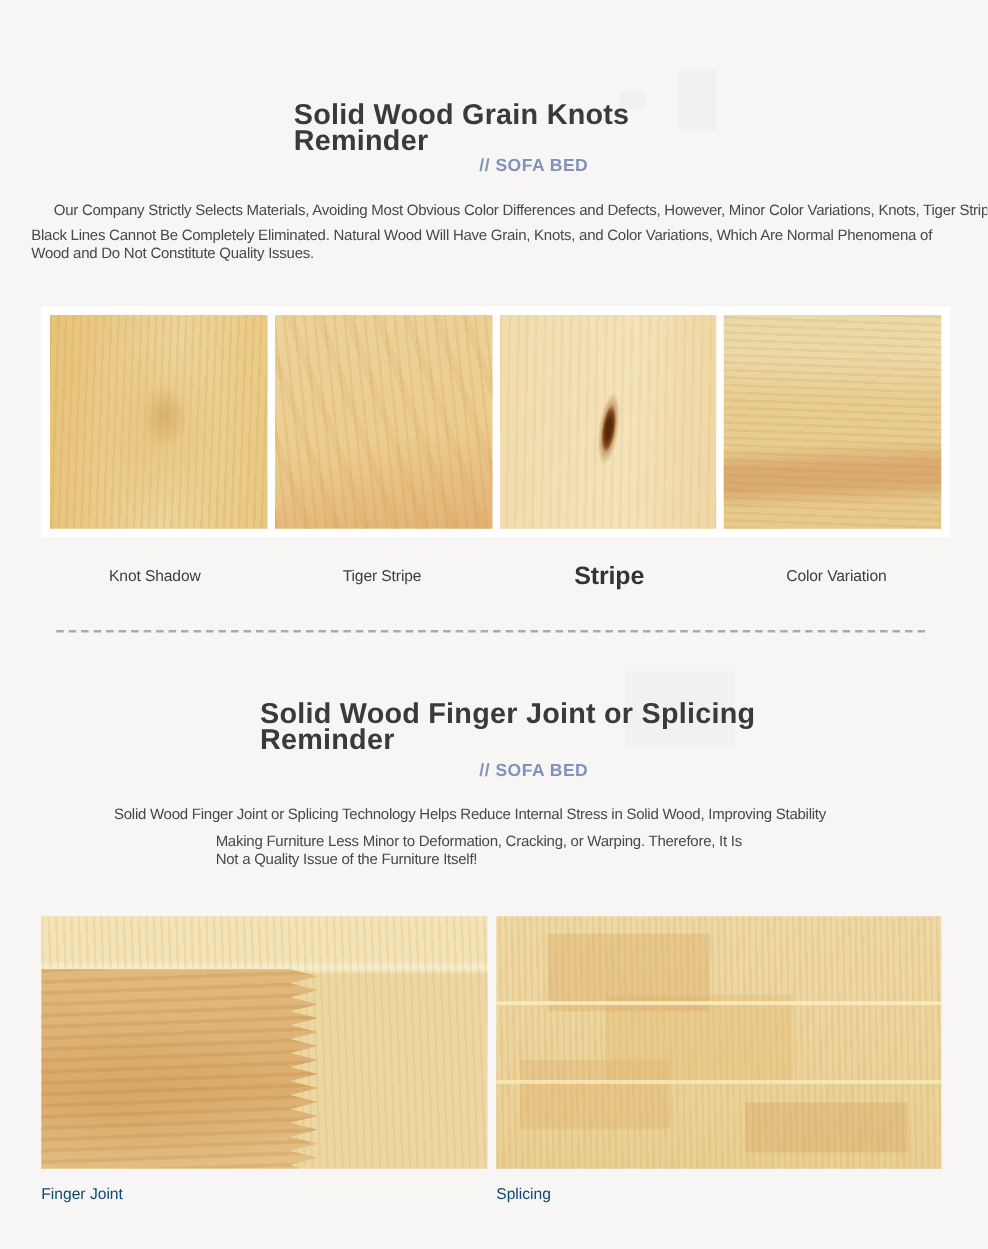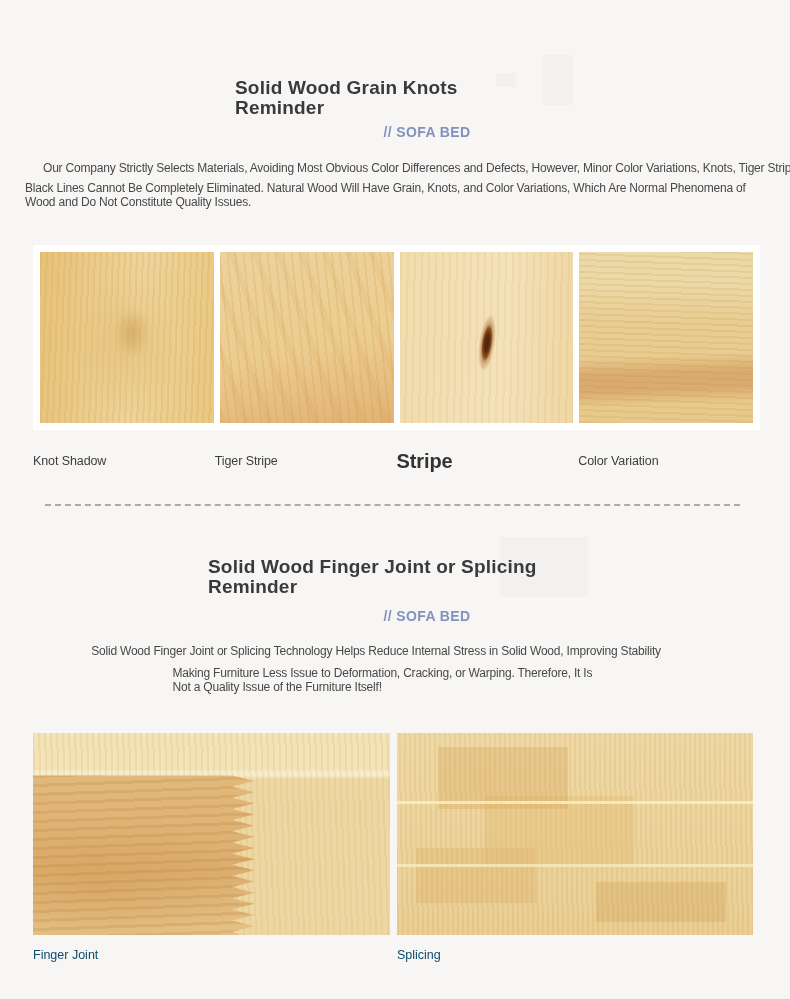--- a/index.html
+++ b/index.html
@@ -11,21 +11,21 @@
     position:relative;
     overflow:hidden;
   }
   .wm{position:absolute;background:#f2f1ef;}
   .wm1a{left:543px;top:55px;width:30px;height:50px;}
   .wm1b{left:496px;top:73px;width:20px;height:14px;}
   .wm2{left:500px;top:537px;width:88px;height:60px;}
 
   .title{
     position:absolute;
-    font-size:19px;font-weight:bold;color:#3a3a3a;
+    font-size:23px;font-weight:bold;color:#3a3a3a;
     line-height:20.5px;letter-spacing:.2px;white-space:nowrap;
   }
   .title .tl{display:block;}
   .title1{left:235px;top:62px;}
   .title2{left:208px;top:541px;}
 
   .brand{
     position:absolute;left:0;width:790px;text-align:center;
     font-size:14px;font-weight:bold;color:#8292bb;letter-spacing:.4px;padding-left:32px;
   }
@@ -80,21 +80,21 @@
       linear-gradient(178deg, rgba(0,0,0,0) 0 60%, rgba(196,120,60,.38) 70% 79%, rgba(0,0,0,0) 88%),
       repeating-linear-gradient(2deg, rgba(190,140,60,.15) 0 2px, rgba(0,0,0,0) 2px 6px),
       linear-gradient(180deg,#ecd9a8 0 18%,#e9cd92 40%,#e7c98c);
   }
 
   .labels4{
     position:absolute;left:33px;top:444px;width:727px;height:34px;
     display:flex;align-items:center;
   }
   .labels4 .lab{
-    flex:1 1 0;text-align:left;
+    flex:1 1 0;text-align:center;
     font-size:12.5px;color:#3d3d3d;letter-spacing:-.1px;
   }
   .labels4 .lab-big{font-size:20px;font-weight:600;color:#333;}
 
   .divider{
     position:absolute;left:45px;top:504px;width:695px;height:0;
     border-top:2px dashed #ababab;
   }
 
   .jline1{
@@ -192,21 +192,21 @@
 
     <h2 class="title title2">
       <span class="tl">Solid Wood Finger Joint or Splicing</span>
       <span class="tl">Reminder</span>
     </h2>
 
     <div class="brand brand2">// SOFA BED</div>
 
     <div class="jline1">Solid Wood Finger Joint or Splicing Technology Helps Reduce Internal Stress in Solid Wood, Improving Stability</div>
     <div class="jblock">
-      <div>Making Furniture Less Issue to Deformation, Cracking, or Warping. Therefore, It Is</div>
+      <div>Making Furniture Less Minor to Deformation, Cracking, or Warping. Therefore, It Is</div>
       <div>Not a Quality Issue of the Furniture Itself!</div>
     </div>
 
     <div class="bigwood tx-finger">
       <div class="fj-left"></div>
     </div>
     <div class="bigwood tx-splice"></div>
 
     <div class="blab blab1">Finger Joint</div>
     <div class="blab blab2">Splicing</div>

